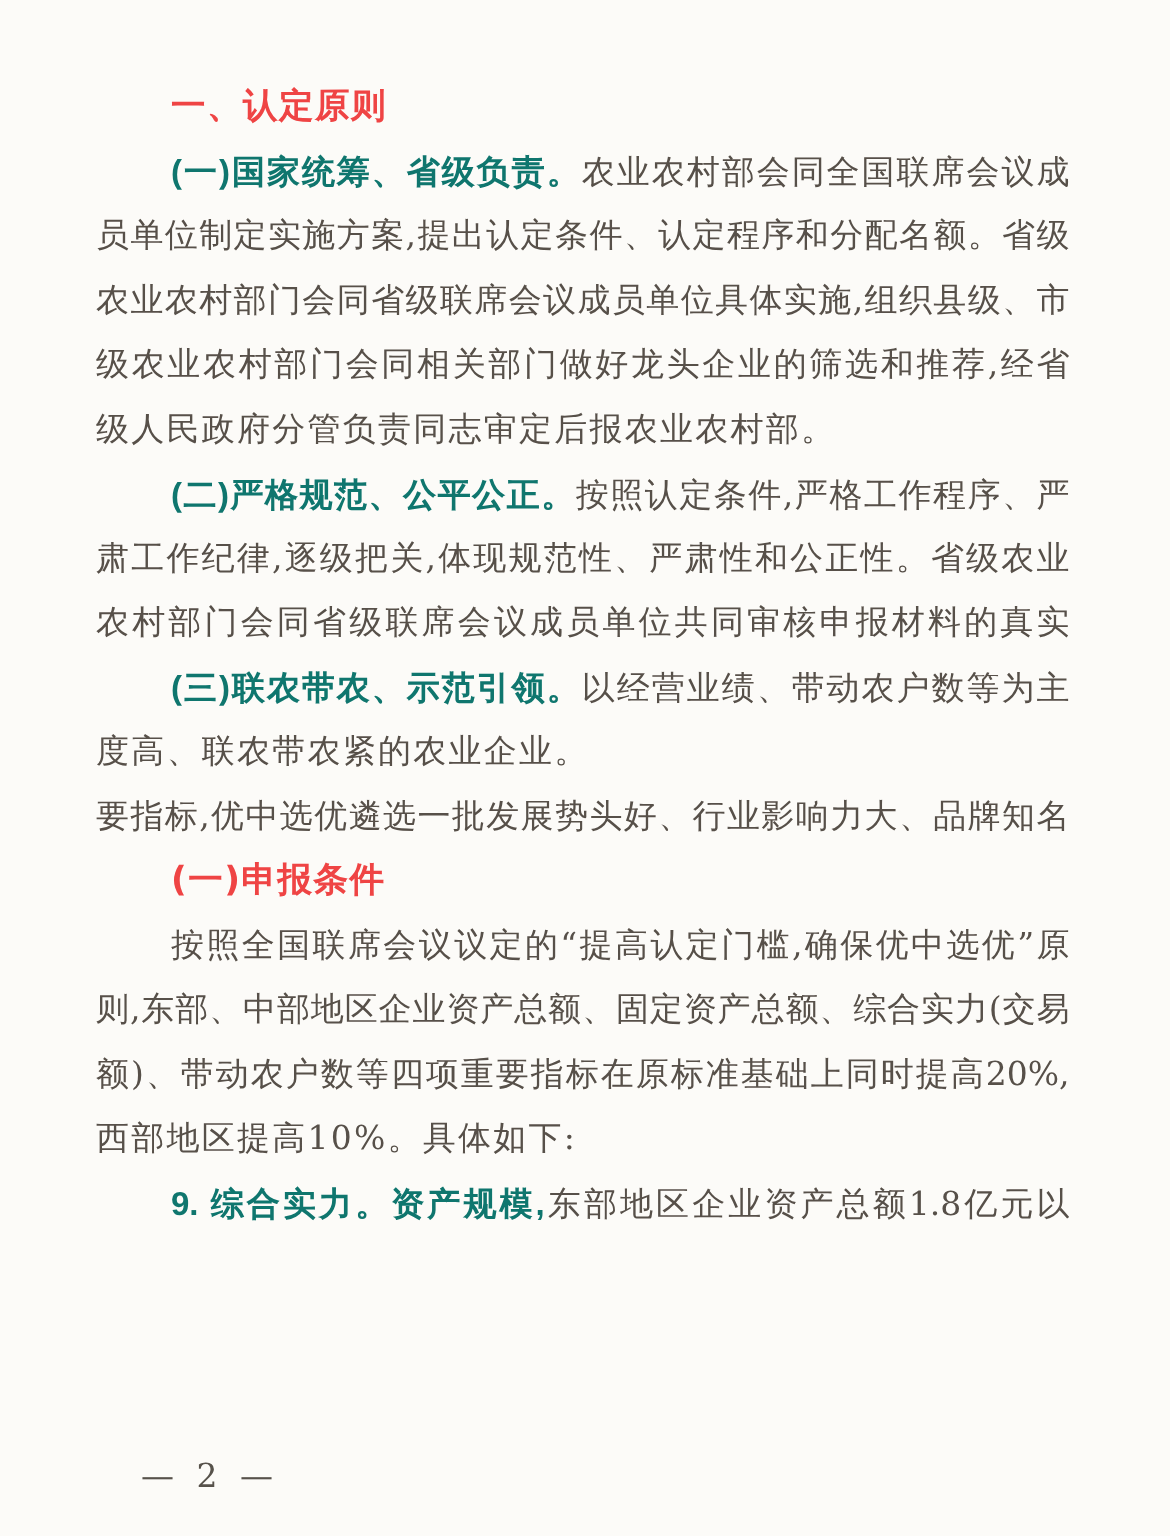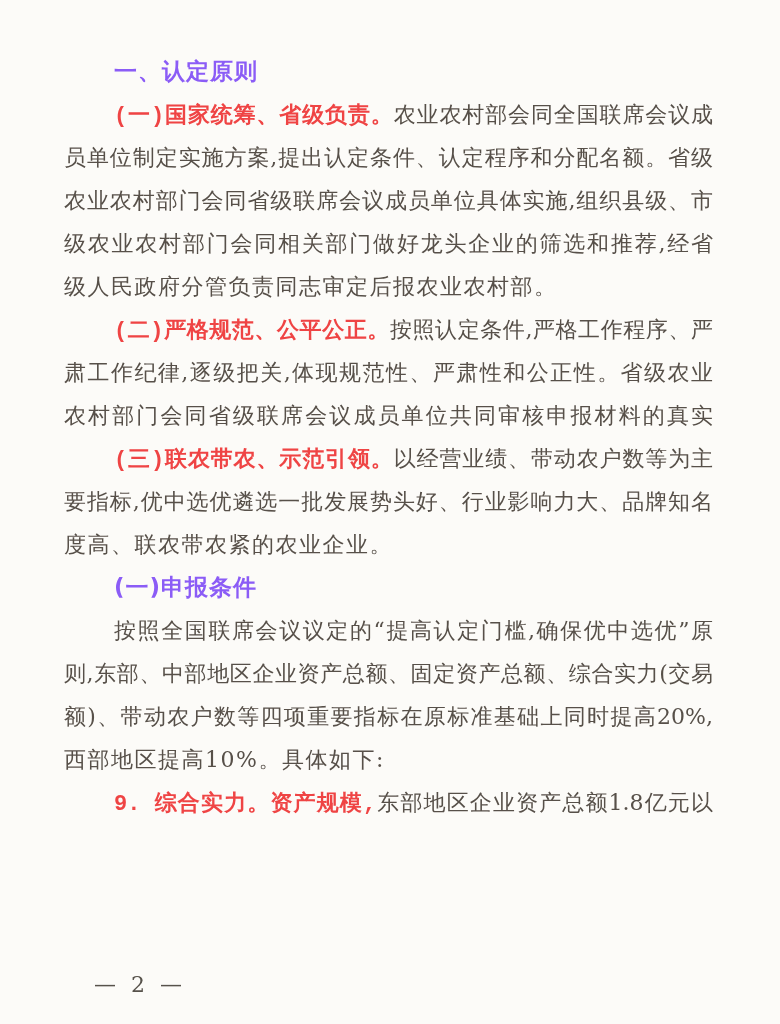--- a/index.html
+++ b/index.html
@@ -37,29 +37,29 @@
     text-align-last: justify;
     text-justify: inter-character;
   }
   .line.indent {
     padding-left: 50px;
   }
   .line.justify.indent {
     width: 599px;
   }
   .seg.bold {
-    font-family: Liberation Mono, monospace;
+    font-family: Liberation Sans, sans-serif;
     font-weight: 700;
-    color: #ef4444;
+    color: #0f766e;
   }
   .line.heading {
     font-family: "DejaVu Sans", "Liberation Sans", sans-serif;
     font-weight: 700;
     font-size: 23px;
-    color: #8b5cf6;
+    color: #ef4444;
     letter-spacing: 1px;
   }
   .page-number {
     position: absolute;
     left: 94px;
     top: 972px;
     font-size: 22px;
     letter-spacing: 4px;
     color: #57524b;
     font-family: "DejaVu Serif", "Liberation Serif", serif;
@@ -73,22 +73,22 @@
       <div class="line heading indent">一、认定原则</div>
       <div class="line justify indent"><span class="seg bold">(一)国家统筹、省级负责。</span><span class="seg">农业农村部会同全国联席会议成</span></div>
       <div class="line justify"><span class="seg">员单位制定实施方案,提出认定条件、认定程序和分配名额。省级</span></div>
       <div class="line justify"><span class="seg">农业农村部门会同省级联席会议成员单位具体实施,组织县级、市</span></div>
       <div class="line justify"><span class="seg">级农业农村部门会同相关部门做好龙头企业的筛选和推荐,经省</span></div>
       <div class="line"><span class="seg">级人民政府分管负责同志审定后报农业农村部。</span></div>
       <div class="line justify indent"><span class="seg bold">(二)严格规范、公平公正。</span><span class="seg">按照认定条件,严格工作程序、严</span></div>
       <div class="line justify"><span class="seg">肃工作纪律,逐级把关,体现规范性、严肃性和公正性。省级农业</span></div>
       <div class="line justify"><span class="seg">农村部门会同省级联席会议成员单位共同审核申报材料的真实</span></div>
       <div class="line justify indent"><span class="seg bold">(三)联农带农、示范引领。</span><span class="seg">以经营业绩、带动农户数等为主</span></div>
+      <div class="line"><span class="seg">度高、联农带农紧的农业企业。</span></div>
       <div class="line justify"><span class="seg">要指标,优中选优遴选一批发展势头好、行业影响力大、品牌知名</span></div>
-      <div class="line"><span class="seg">度高、联农带农紧的农业企业。</span></div>
       <div class="line heading indent">(一)申报条件</div>
       <div class="line justify indent"><span class="seg">按照全国联席会议议定的“提高认定门槛,确保优中选优”原</span></div>
       <div class="line justify"><span class="seg">则,东部、中部地区企业资产总额、固定资产总额、综合实力(交易</span></div>
       <div class="line justify"><span class="seg">额)、带动农户数等四项重要指标在原标准基础上同时提高20%,</span></div>
       <div class="line"><span class="seg">西部地区提高10%。具体如下:</span></div>
       <div class="line justify indent"><span class="seg bold">9. 综合实力。资产规模,</span><span class="seg">东部地区企业资产总额1.8亿元以</span></div>
     </div>
   <div class="page-number">— 2 —</div>
 </div>
 

